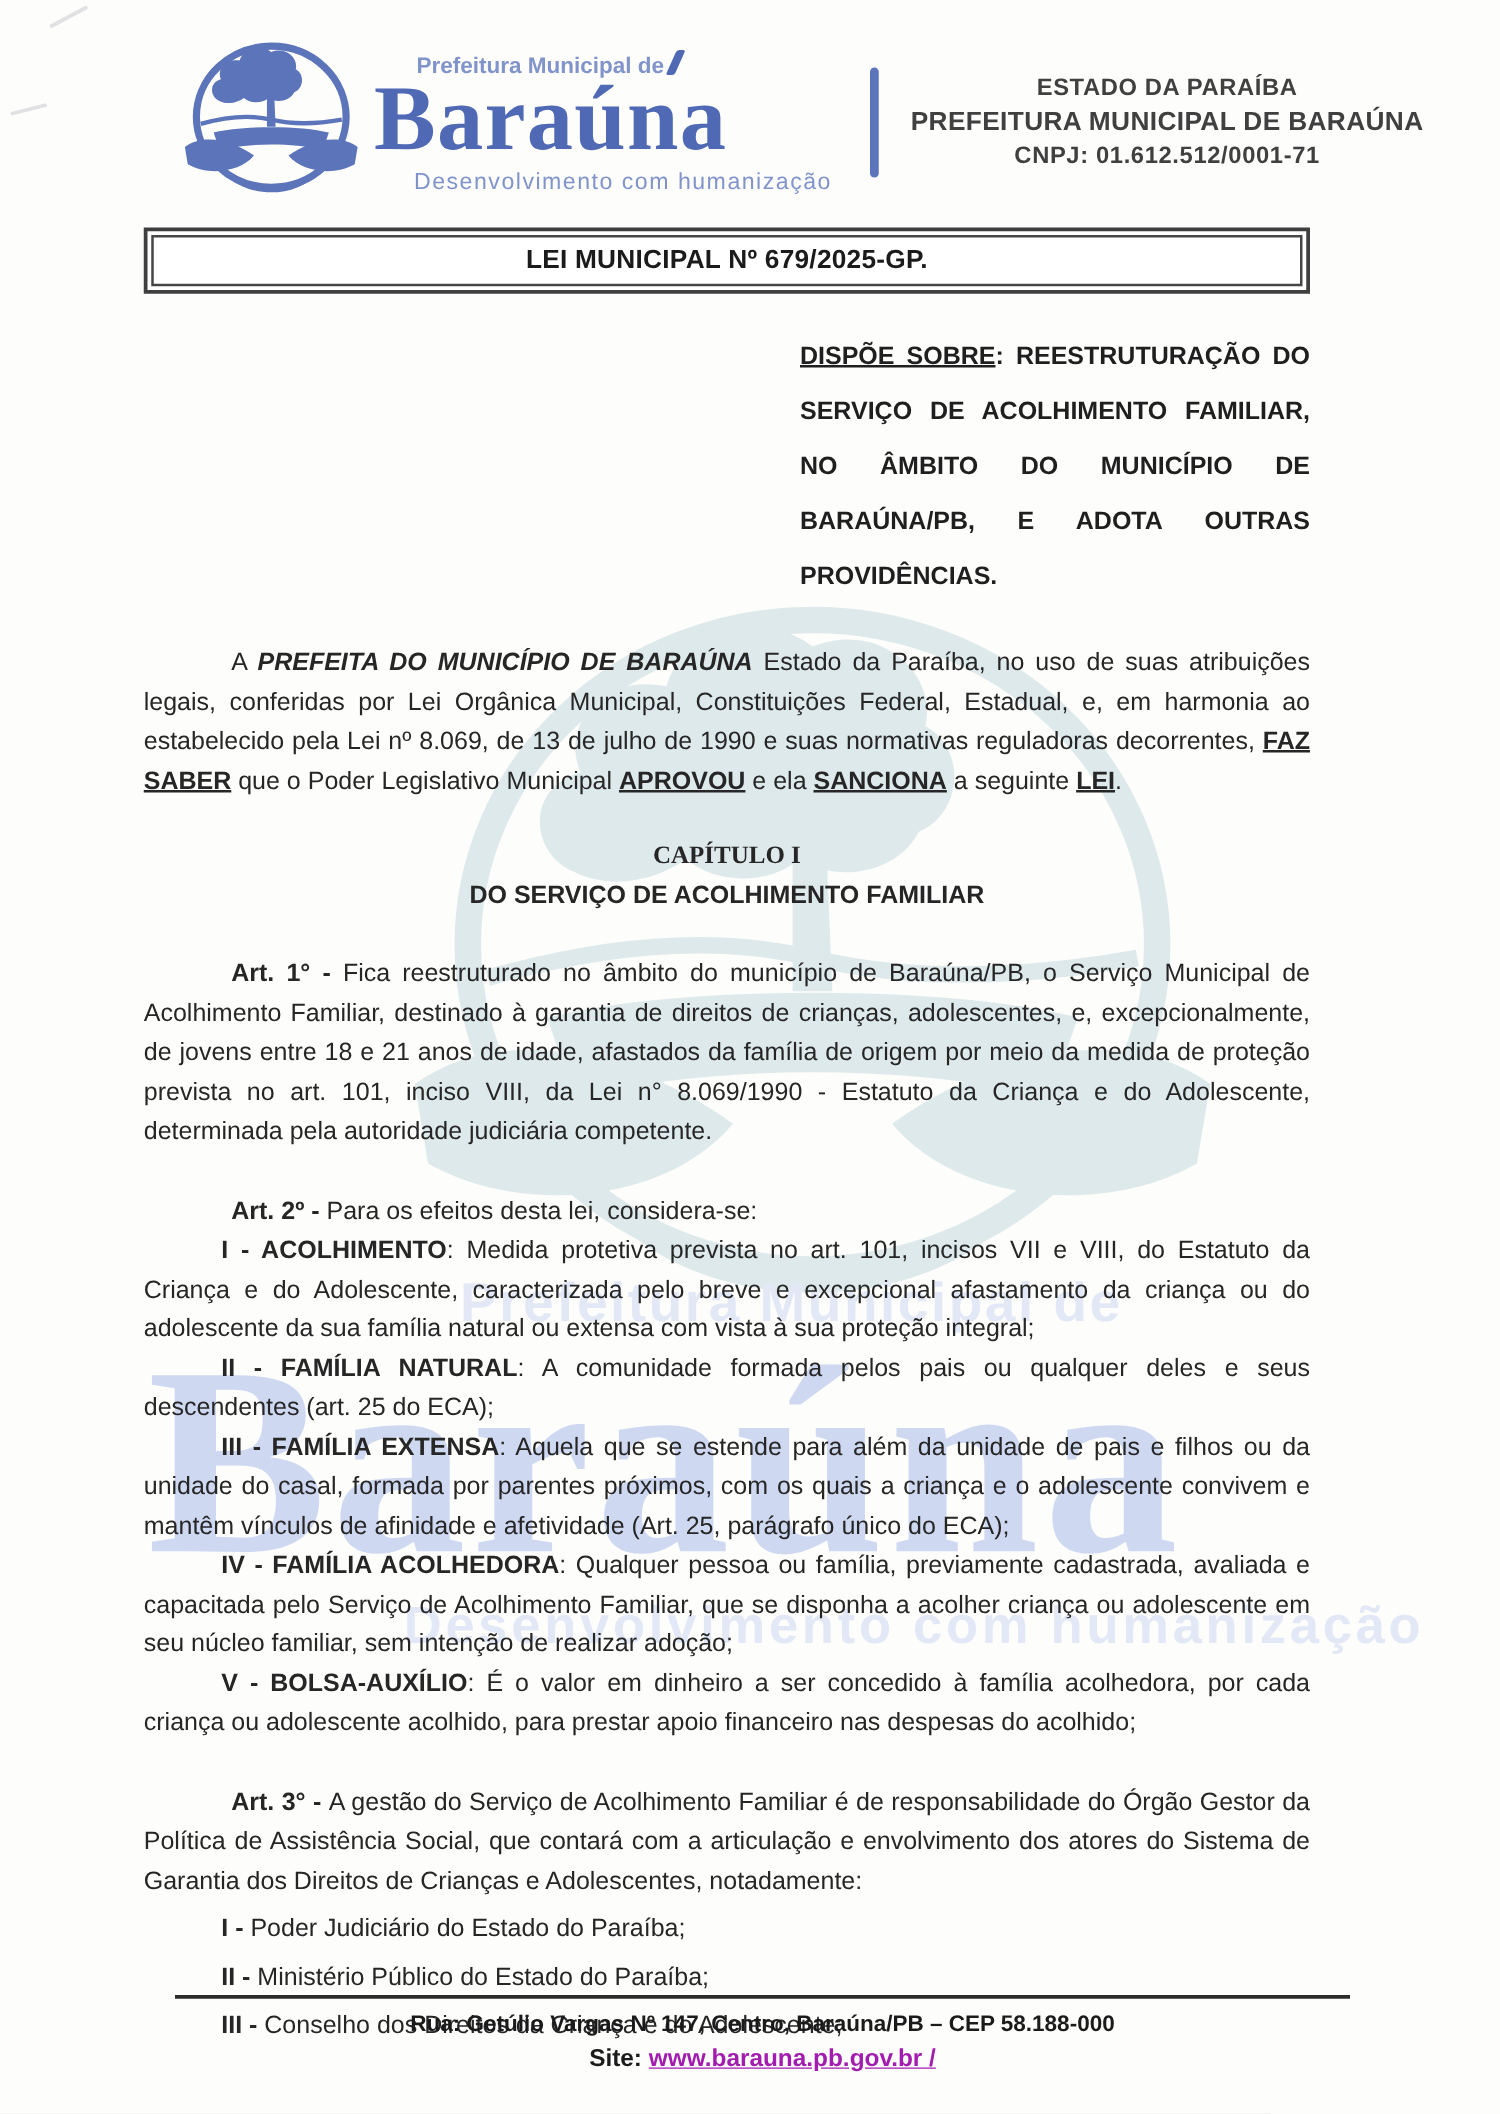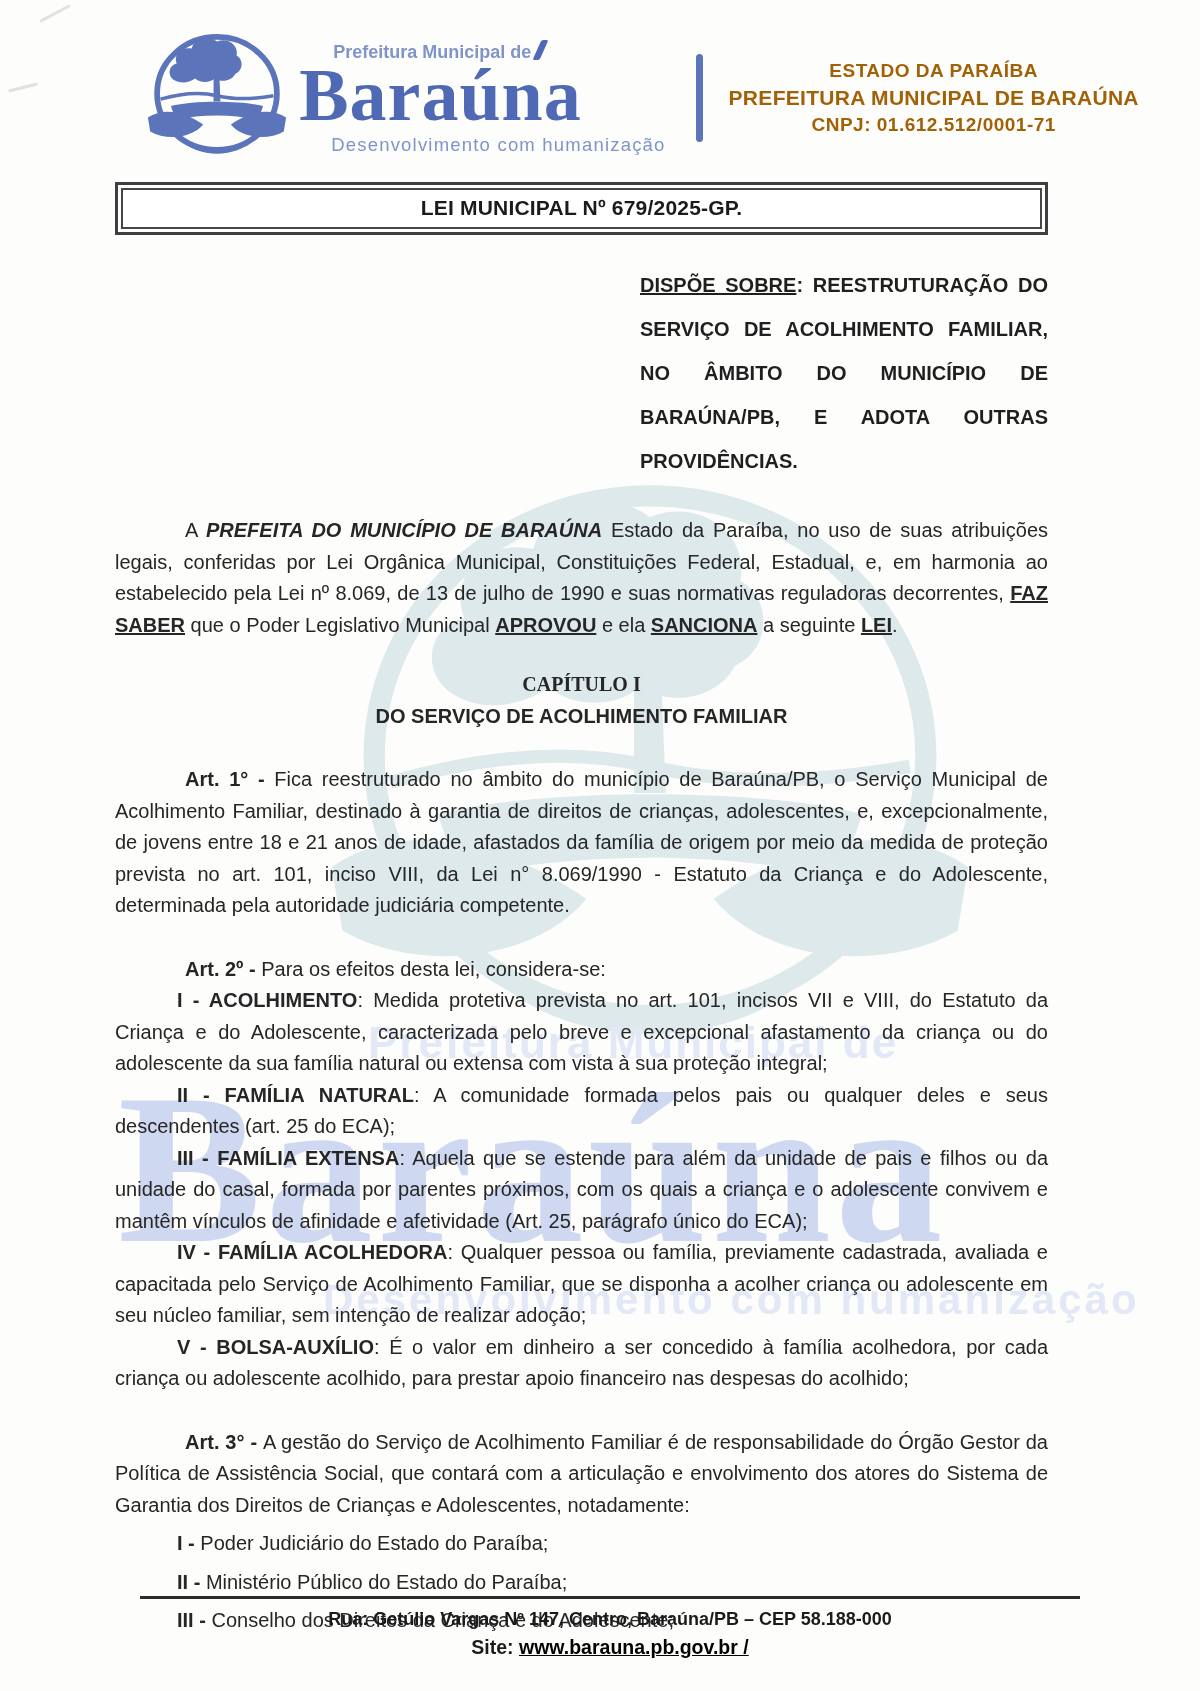--- a/index.html
+++ b/index.html
@@ -27,21 +27,21 @@
   .emblem{width:152px;height:136px;color:#5b74ba;flex:0 0 auto;}
   .emblem svg{width:152px;height:136px;}
   .logo-block{margin-left:6px;}
   .logo-pre{font-size:18px;color:#8194ca;margin:0 0 0 34px;font-weight:600;}
   .logo-accent{display:inline-block;width:7px;height:20px;background:#4f69b5;
                transform:skewX(-24deg);margin-left:6px;border-radius:2px;vertical-align:-2px;}
   .logo-name{font-family:"Liberation Serif","DejaVu Serif",serif;font-weight:700;
              font-size:74px;line-height:.88;color:#4f69b5;margin:0;letter-spacing:1px;}
   .logo-tag{font-size:18.5px;color:#8194ca;margin:5px 0 0 32px;letter-spacing:1.2px;}
   .header-divider{width:7px;height:88px;background:#5b74ba;border-radius:4px;margin:0 26px 0 30px;}
-  .org-block{text-align:center;color:#a16207;font-weight:700;line-height:1.35;}
+  .org-block{text-align:center;color:#404040;font-weight:700;line-height:1.35;}
   .org-l1{font-size:19px;letter-spacing:.5px;}
   .org-l2{font-size:21px;letter-spacing:.3px;}
   .org-l3{font-size:19px;letter-spacing:.5px;}
   
   .content{position:relative;z-index:2;padding:0 152px 0 115px;}
   .title-box{margin-top:16px;border:3px solid #3f3f3f;padding:3px;background:#fff;}
   .title-box-inner{border:2px solid #464646;padding:6px 0 7px;text-align:center;}
   .law-title{font-weight:700;font-size:21px;color:#1b1b1b;letter-spacing:.2px;}
   .epigraph{margin:28px 0 0 auto;width:408px;text-align:justify;font-weight:700;
             font-size:20px;line-height:44px;color:#1f1f1f;}
@@ -51,21 +51,21 @@
   .body-text .chapter-title{margin-top:28px;text-align:center;font-weight:700;text-indent:0;font-family:Liberation Serif, serif;}
   .body-text .chapter-sub{text-align:center;font-weight:700;text-indent:0;}
   .body-text .article{margin-top:32px;text-indent:70px;}
   .body-text .clause{text-indent:62px;}
   .body-text .item{text-indent:62px;margin-top:7px;text-align:left;}
   
   .footer{position:absolute;left:140px;width:940px;top:1596px;z-index:2;}
   .footer-rule{border:0;border-top:3px solid #2c2c2c;margin:0;}
   .footer-address{text-align:center;font-weight:700;font-size:18px;color:#1b1b1b;margin-top:10px;}
   .footer-site{text-align:center;font-weight:700;font-size:19.5px;margin-top:6px;color:#1b1b1b;}
-  .footer-link{color:#000000;text-decoration:underline;cursor:pointer;}
+  .footer-link{color:#a21caf;text-decoration:underline;cursor:pointer;}
 </style>
 </head>
 <body>
 
 <div class="page">
 
   <div class="smudge s1"></div>
   <div class="smudge s2"></div>
 
   <div class="wm wm-emblem">

